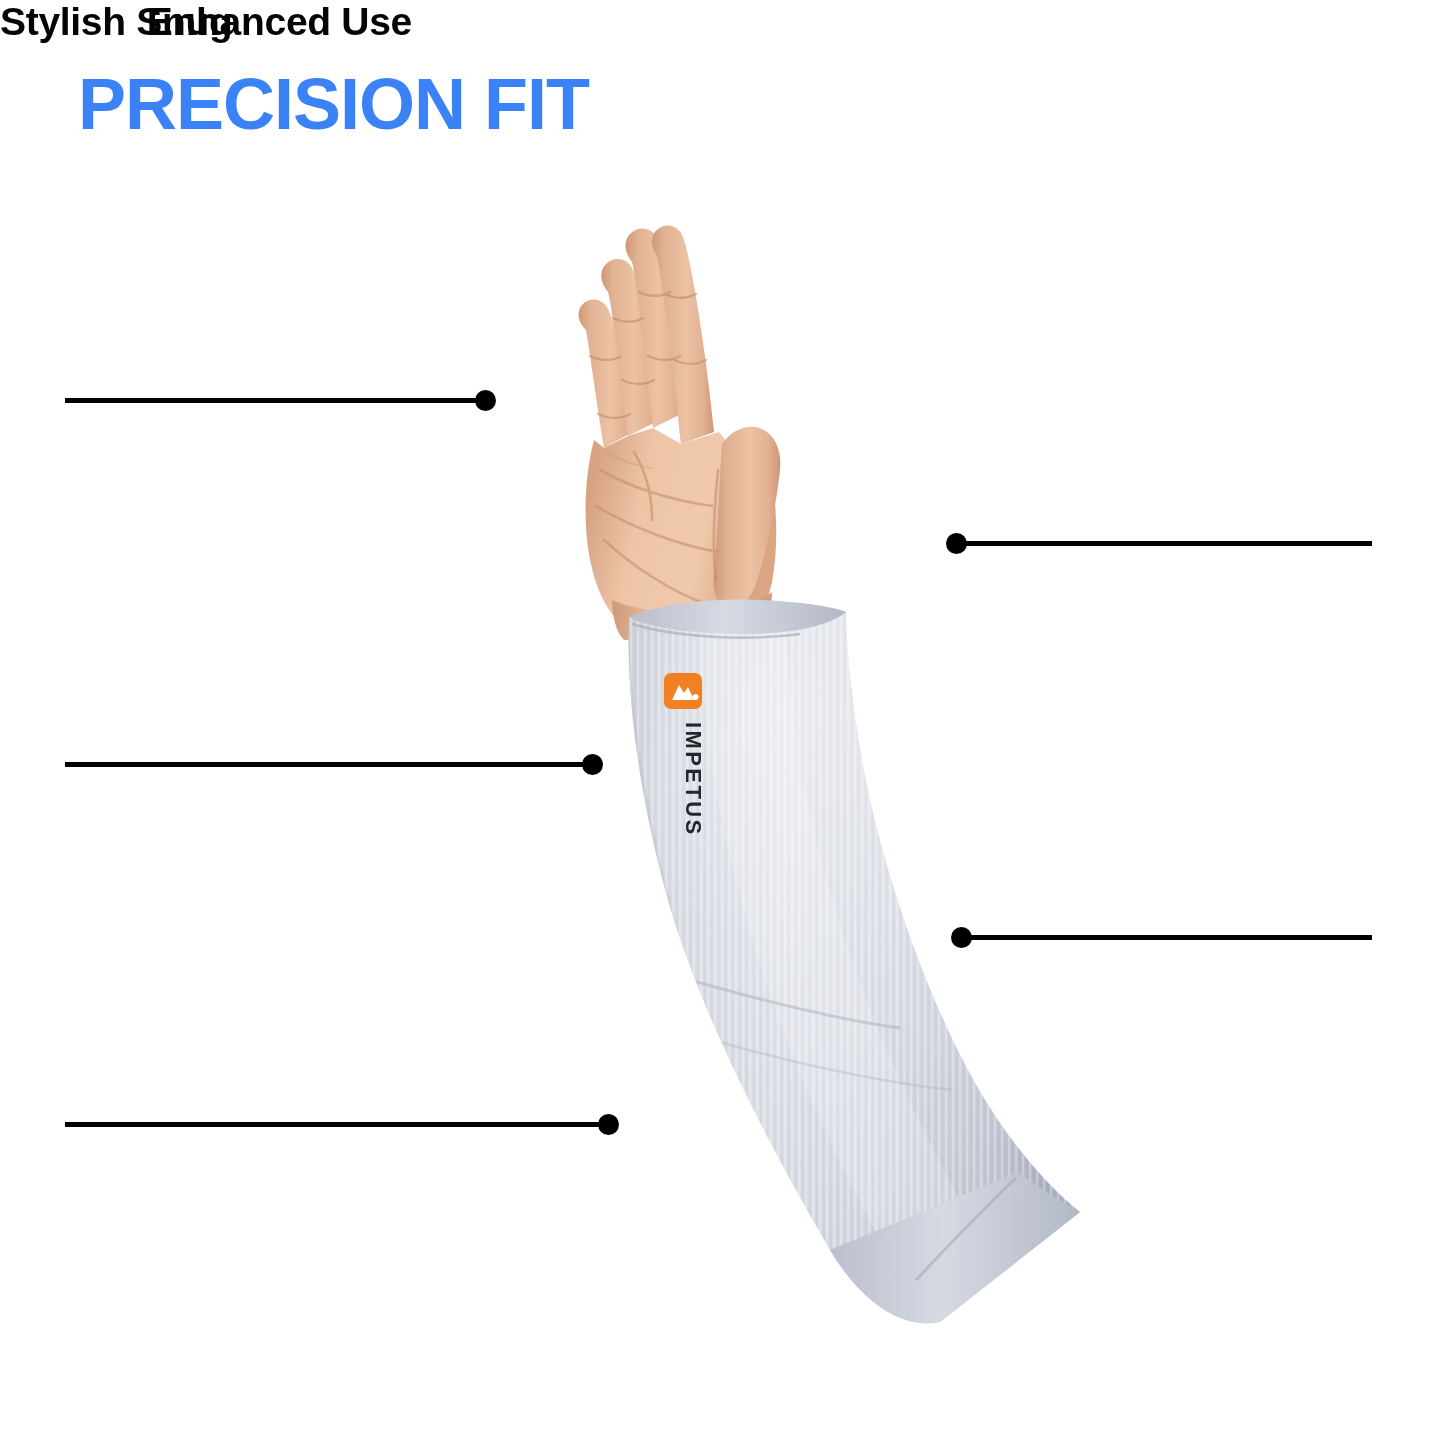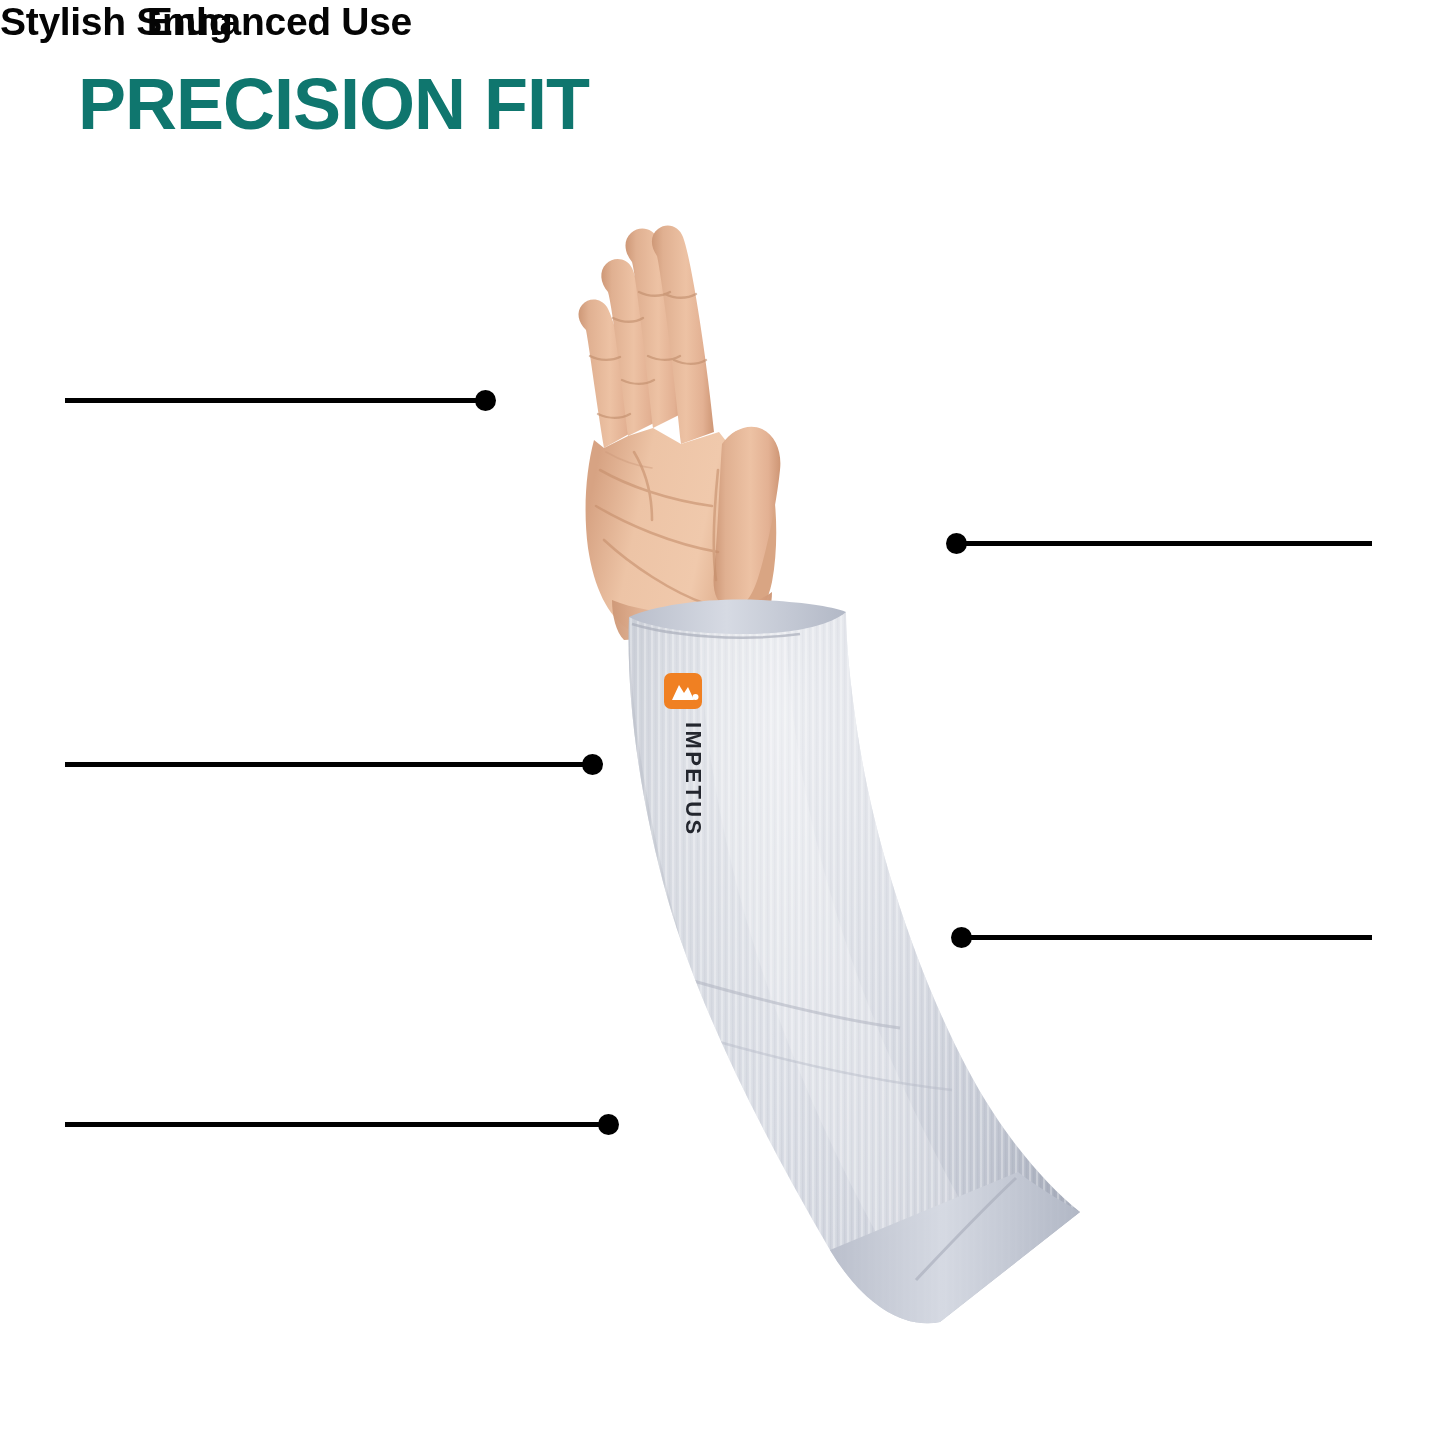--- a/index.html
+++ b/index.html
@@ -11,21 +11,21 @@
     position:relative;
   }
   #stage{position:absolute;left:0;top:0;width:1445px;height:1445px;background:#fff;}
 
   
   .title{
     position:absolute;left:78px;top:68px;
     font-size:72px;
     font-weight:700;
     letter-spacing:-1px;
-    color:#0f766e;
+    color:#3b82f6;
     line-height:1.0;
     white-space:nowrap;
   }
 
   
   .callout{position:absolute;}
   .callout .lbl{
     font-size:39px;
     font-weight:700;
     color:#050505;

